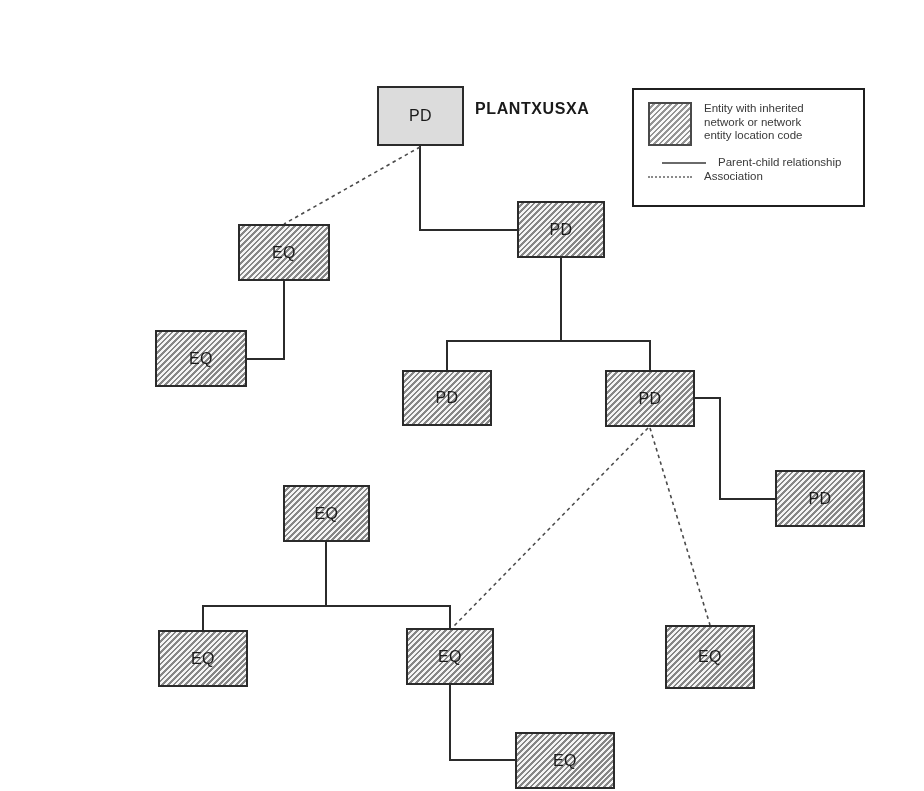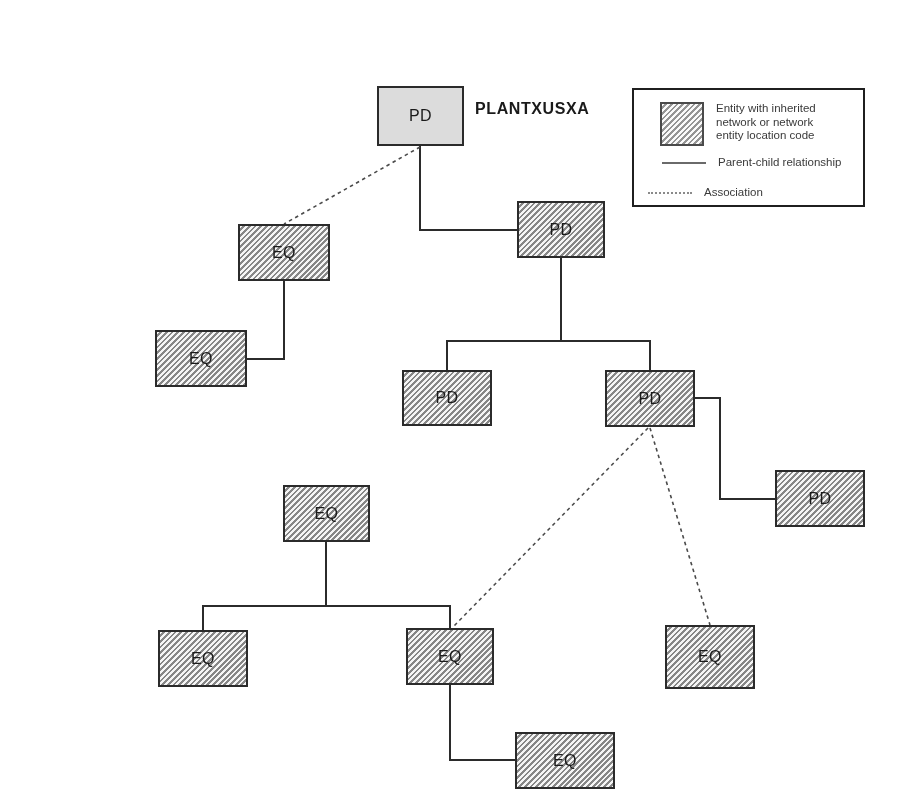--- a/index.html
+++ b/index.html
@@ -93,29 +93,29 @@
         <span>EQ</span>
       </div>
       <div class="node hatched" style="left: 665px; top: 625px; width: 90px; height: 64px;">
         <span>EQ</span>
       </div>
     </div>
 
   <div class="root-label" style="left:475px;top:100px;font-weight:bold;">PLANTXUSXA</div>
 
   <div id="legend">
-    <div class="lg-row" style="left:26px;top:12px;">
+    <div class="lg-row" style="left:14px;top:12px;">
       <div class="lg-swatch"></div>
       <div class="lg-text">Entity with inherited
 network or network
 entity location code</div>
     </div>
     <div class="lg-row" style="left:28px;top:66px;">
       <div class="lg-solid"></div>
       <div class="lg-line-text">Parent-child relationship</div>
     </div>
-    <div class="lg-row" style="left:14px;top:96px;">
+    <div class="lg-row" style="left:14px;top:80px;">
       <div class="lg-dash"></div>
       <div class="lg-line-text">Association</div>
     </div>
   </div>
 
 </div>
 
 </body></html>

